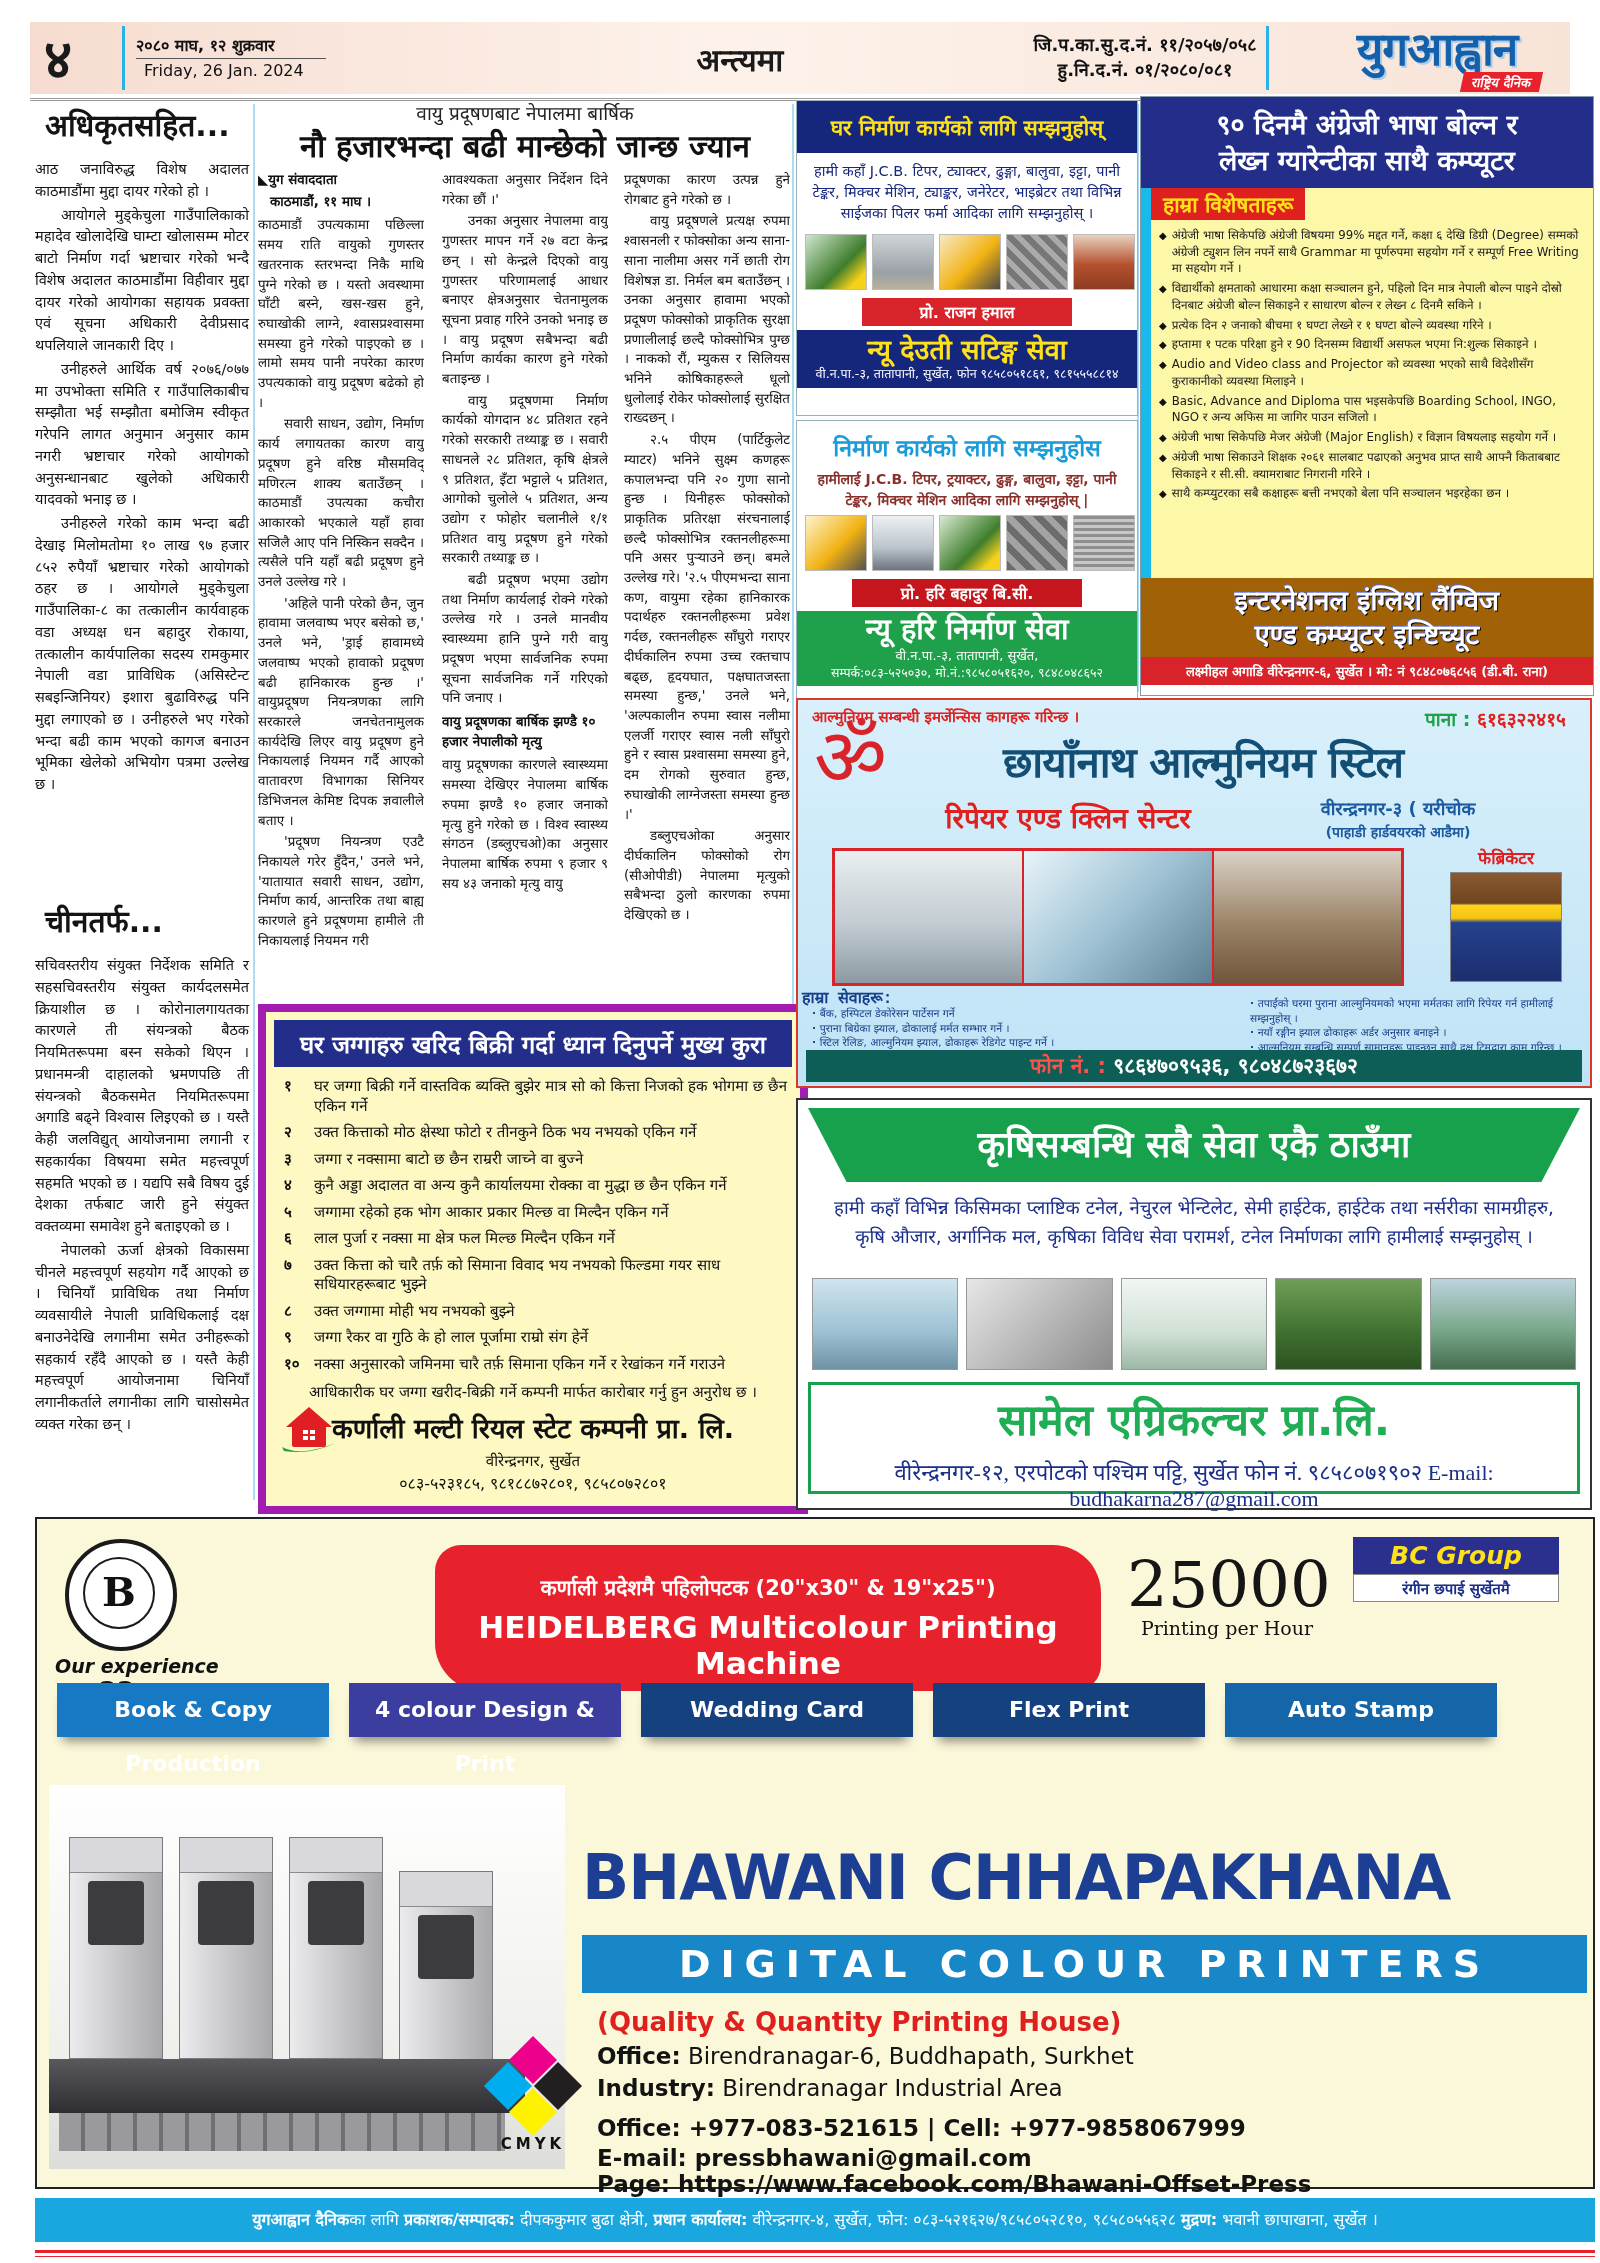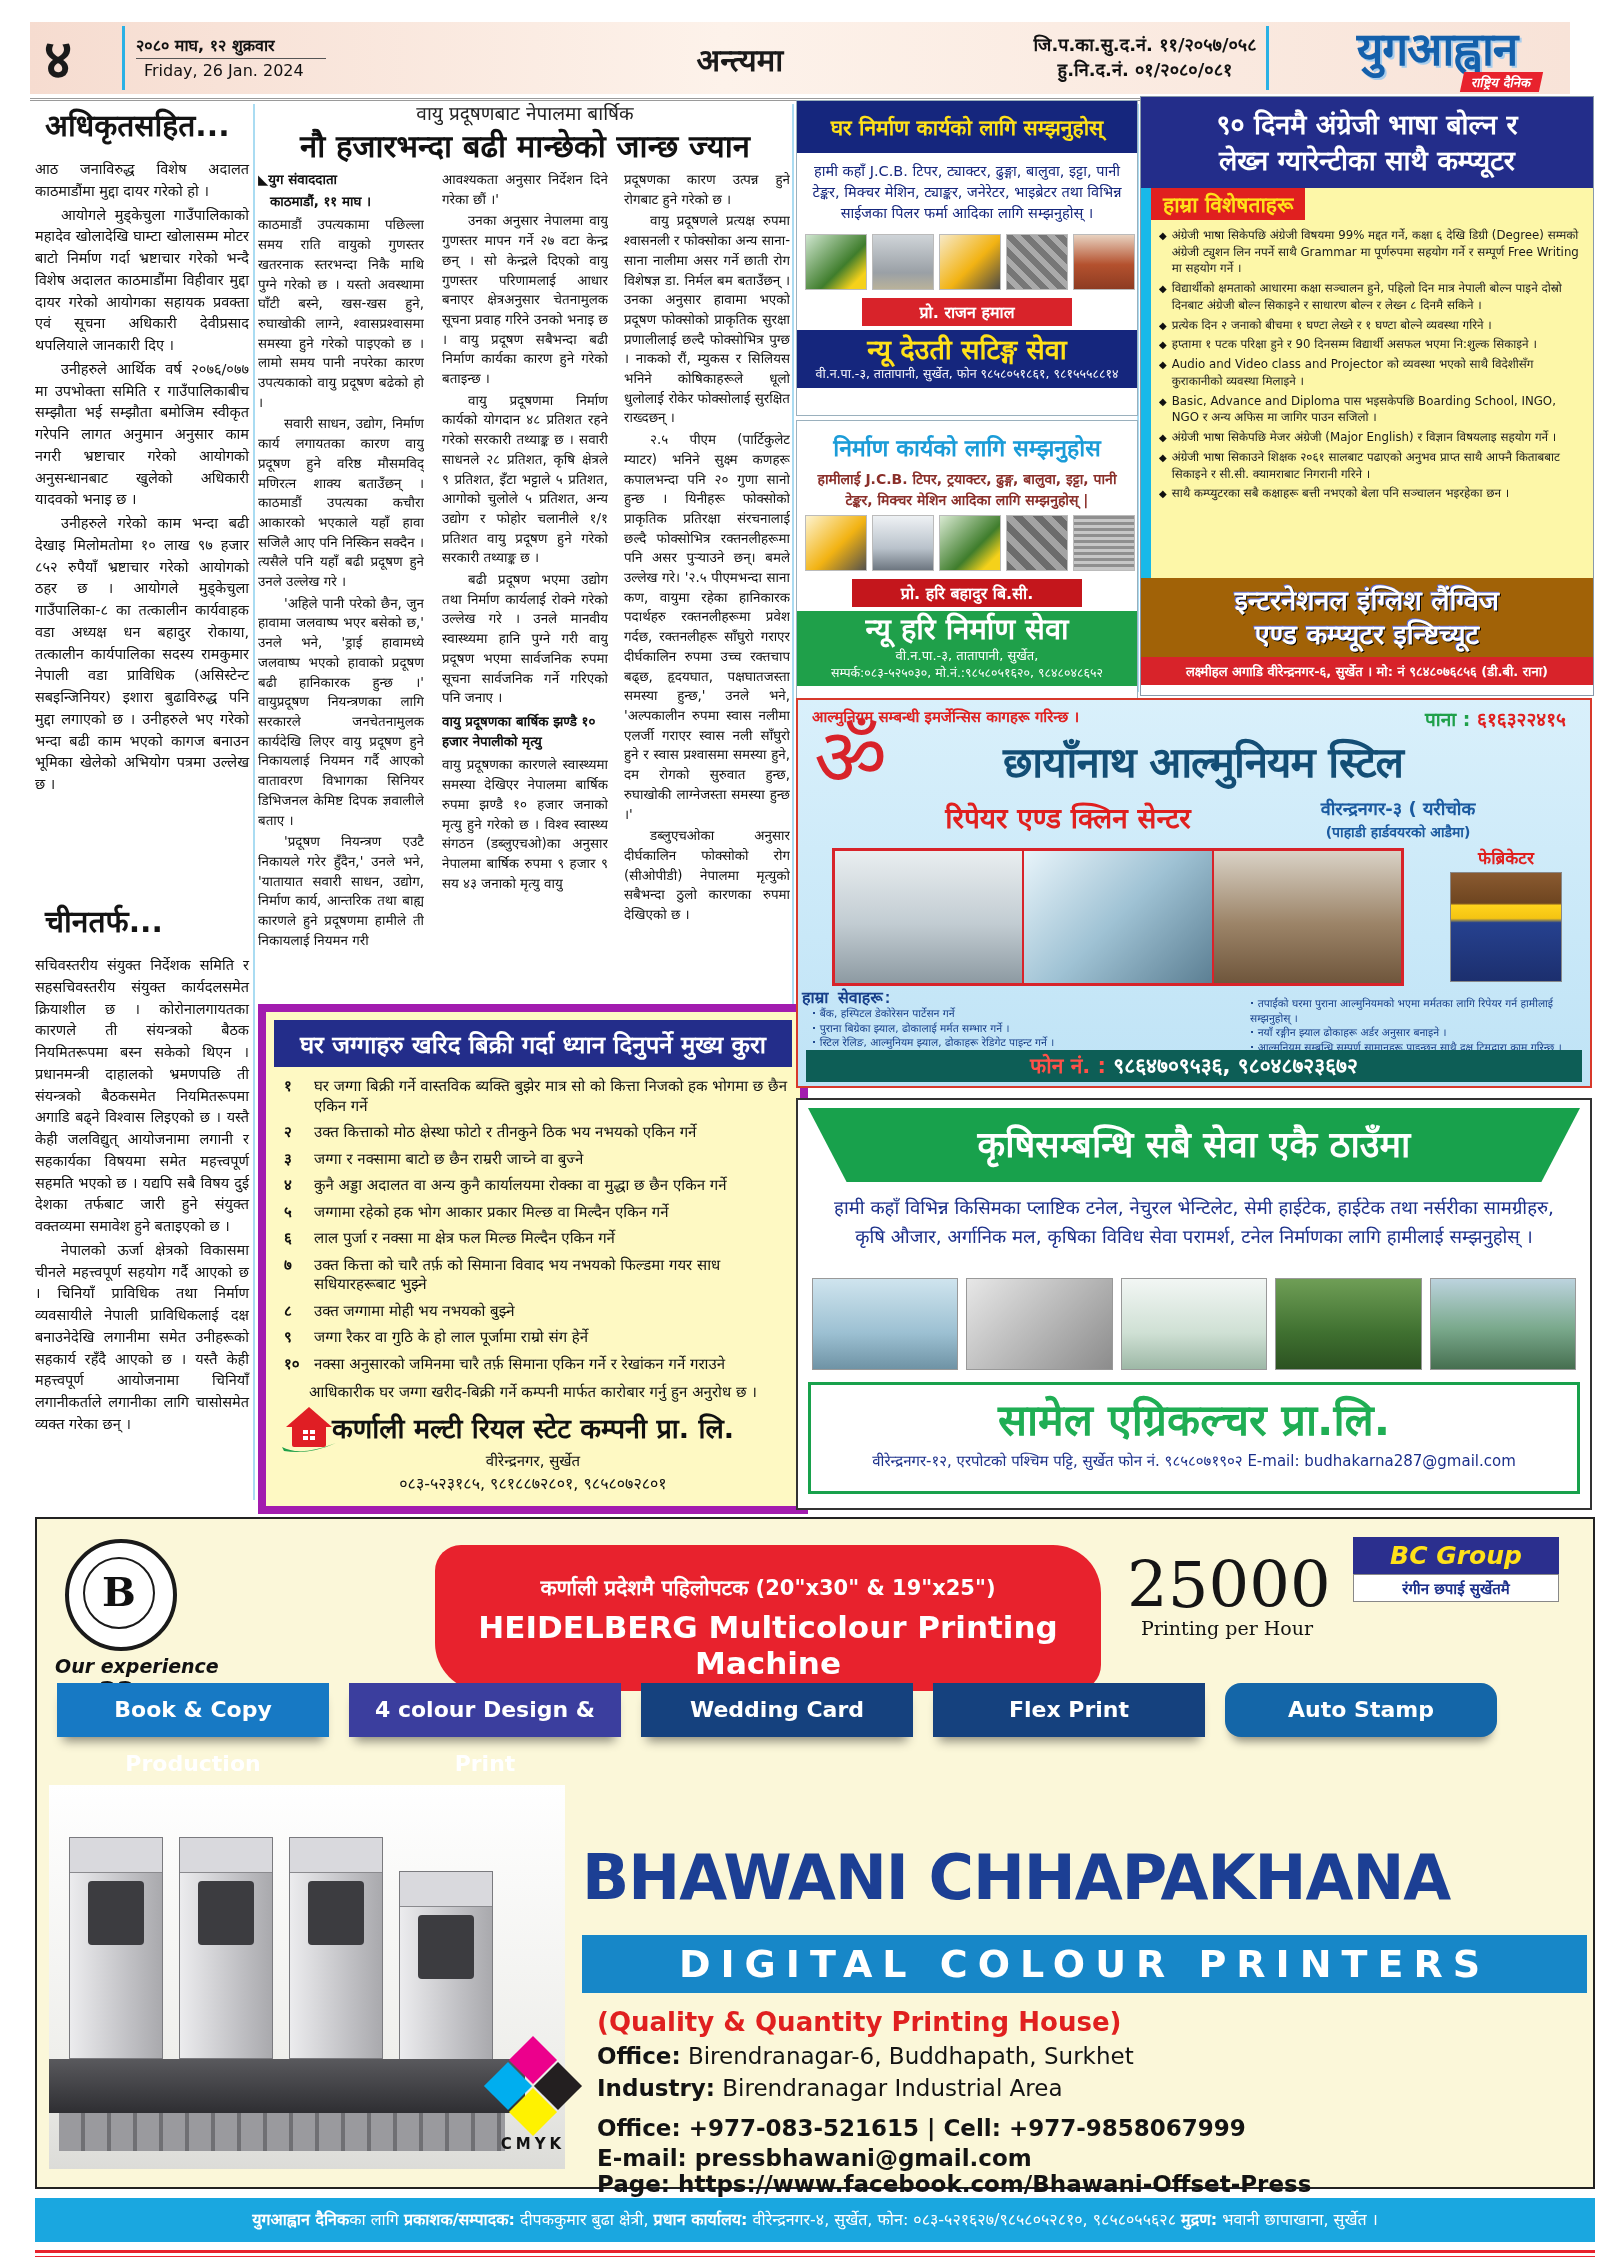--- a/index.html
+++ b/index.html
@@ -109,21 +109,21 @@
   .agri-banner{position:absolute;left:10px;top:8px;width:772px;height:74px;background:#18a14c;
         clip-path:polygon(0 0,100% 0,95% 100%,5% 100%);color:#fff;font-size:36px;font-weight:bold;
         text-align:center;line-height:74px;}
   .agri-body{position:absolute;left:24px;top:94px;width:744px;text-align:center;color:#1b2f8a;
         font-size:18.5px;line-height:1.55;}
   .agri-photos{position:absolute;left:14px;top:178px;width:764px;height:92px;display:flex;gap:8px;}
   .agri-photos div{flex:1;border:1px solid #999;}
   .agri-foot{position:absolute;left:10px;top:282px;width:772px;height:112px;border:3px solid #18a14c;
         box-sizing:border-box;text-align:center;}
   .agri-name{font-size:43px;font-weight:bold;color:#1fae54;margin-top:4px;}
-  .agri-addr{font-size:15px;color:#1b2f8a;margin-top:2px;}
+  .agri-addr{font-size:22px;color:#1b2f8a;margin-top:8px;font-family:Liberation Serif, serif;}
   
   .press{position:absolute;left:35px;top:1517px;width:1560px;height:672px;background:#fbf7d9;
          border:2px solid #222;box-sizing:border-box;}
   .stamp{position:absolute;left:28px;top:20px;width:104px;height:104px;border:4px solid #1a1a1a;
          border-radius:50%;background:#fff;}
   .stamp .inner{position:absolute;left:14px;top:14px;width:68px;height:68px;border:2px solid #1a1a1a;
          border-radius:50%;text-align:center;font-family:"DejaVu Serif",serif;font-size:40px;font-weight:bold;line-height:66px;}
   .exp1{position:absolute;left:18px;top:136px;font-size:19px;font-weight:bold;font-style:italic;}
   .exp2{position:absolute;left:62px;top:158px;font-size:26px;font-weight:bold;}
   .exp3{position:absolute;left:104px;top:188px;font-size:15px;font-weight:bold;}
@@ -454,21 +454,21 @@
       <div class="s">Printing per Hour</div>
     </div>
     <div class="bc">
       <div class="b1">BC Group</div>
       <div class="b2">रंगीन छपाई सुर्खेतमै</div>
     </div>
     <div class="pbtn" style="left:20px;background:#1779c4;">Book &amp; Copy Production</div>
     <div class="pbtn" style="left:312px;background:#3b3e9e;">4 colour Design &amp; Print</div>
     <div class="pbtn" style="left:604px;background:#15417e;">Wedding Card</div>
     <div class="pbtn" style="left:896px;background:#15417e;">Flex Print</div>
-    <div class="pbtn" style="left:1188px;background:#1466a8;border-radius:16px;">Auto Stamp</div>
+    <div class="pbtn" style="left:1188px;background:#1466a8;">Auto Stamp</div>
 
     <div class="machine">
       <div class="m-unit" style="left:20px;">
           <div class="cap"></div>
           <div class="win"></div>
         </div>
       <div class="m-unit" style="left:130px;">
           <div class="cap"></div>
           <div class="win"></div>
         </div>

